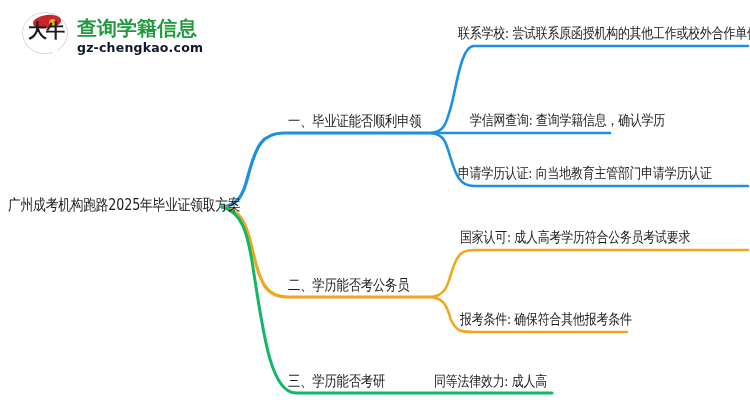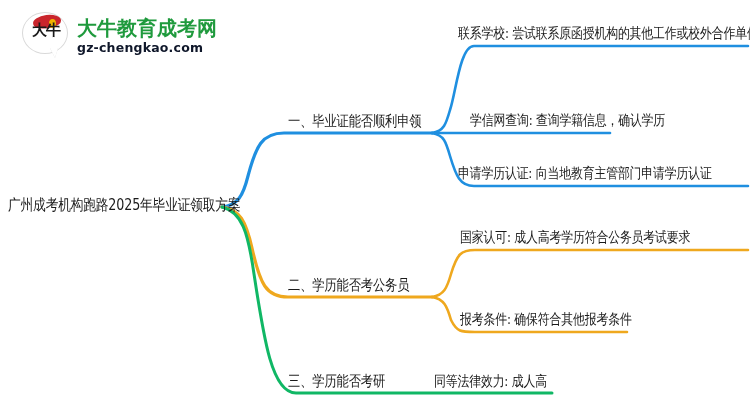--- a/index.html
+++ b/index.html
@@ -62,21 +62,21 @@
     width: 7px; height: 9px;
     background: #f2b400;
     border-radius: 50%;
   }
   #logo-mark .cn {
     position: absolute;
     left: 5px; top: 11px;
     width: 38px;
     text-align: center;
     font-family: "DejaVu Sans", "Liberation Sans", sans-serif;
-    font-size: 15px;
+    font-size: 19px;
     font-weight: 700;
     color: #1a1a1a;
     letter-spacing: -1px;
     line-height: 14px;
   }
   #logo-text { display: flex; flex-direction: column; gap: 2px; }
   #logo-title {
     font-size: 20px;
     font-weight: 700;
     color: #1f9a3d;
@@ -131,21 +131,21 @@
 
 <div id="logo">
   <div id="logo-mark">
     <div class="bubble"></div>
     <div class="bubble-tail"></div>
     <div class="swoosh"></div>
     <div class="swoosh-dot"></div>
     <div class="cn">大牛</div>
   </div>
   <div id="logo-text">
-    <div id="logo-title">大牛教育成考网</div>
+    <div id="logo-title">查询学籍信息</div>
     <div id="logo-url">gz-chengkao.com</div>
   </div>
 </div>
 
 <svg id="map-svg" viewBox="0 0 750 410" xmlns="http://www.w3.org/2000/svg">
 
   <path d="M 222,207 C 238,205 243,196 248,176 C 256,146 262,133 284,133 L 432,133" fill="none" stroke="#1f8fe0" stroke-width="3.2" stroke-linecap="round"></path>
 
   <path d="M 432,133 C 444,131 446,124 450,110 C 456,92 460,46 474,46 L 748,46" fill="none" stroke="#1f8fe0" stroke-width="2.6" stroke-linecap="round"></path>
 

